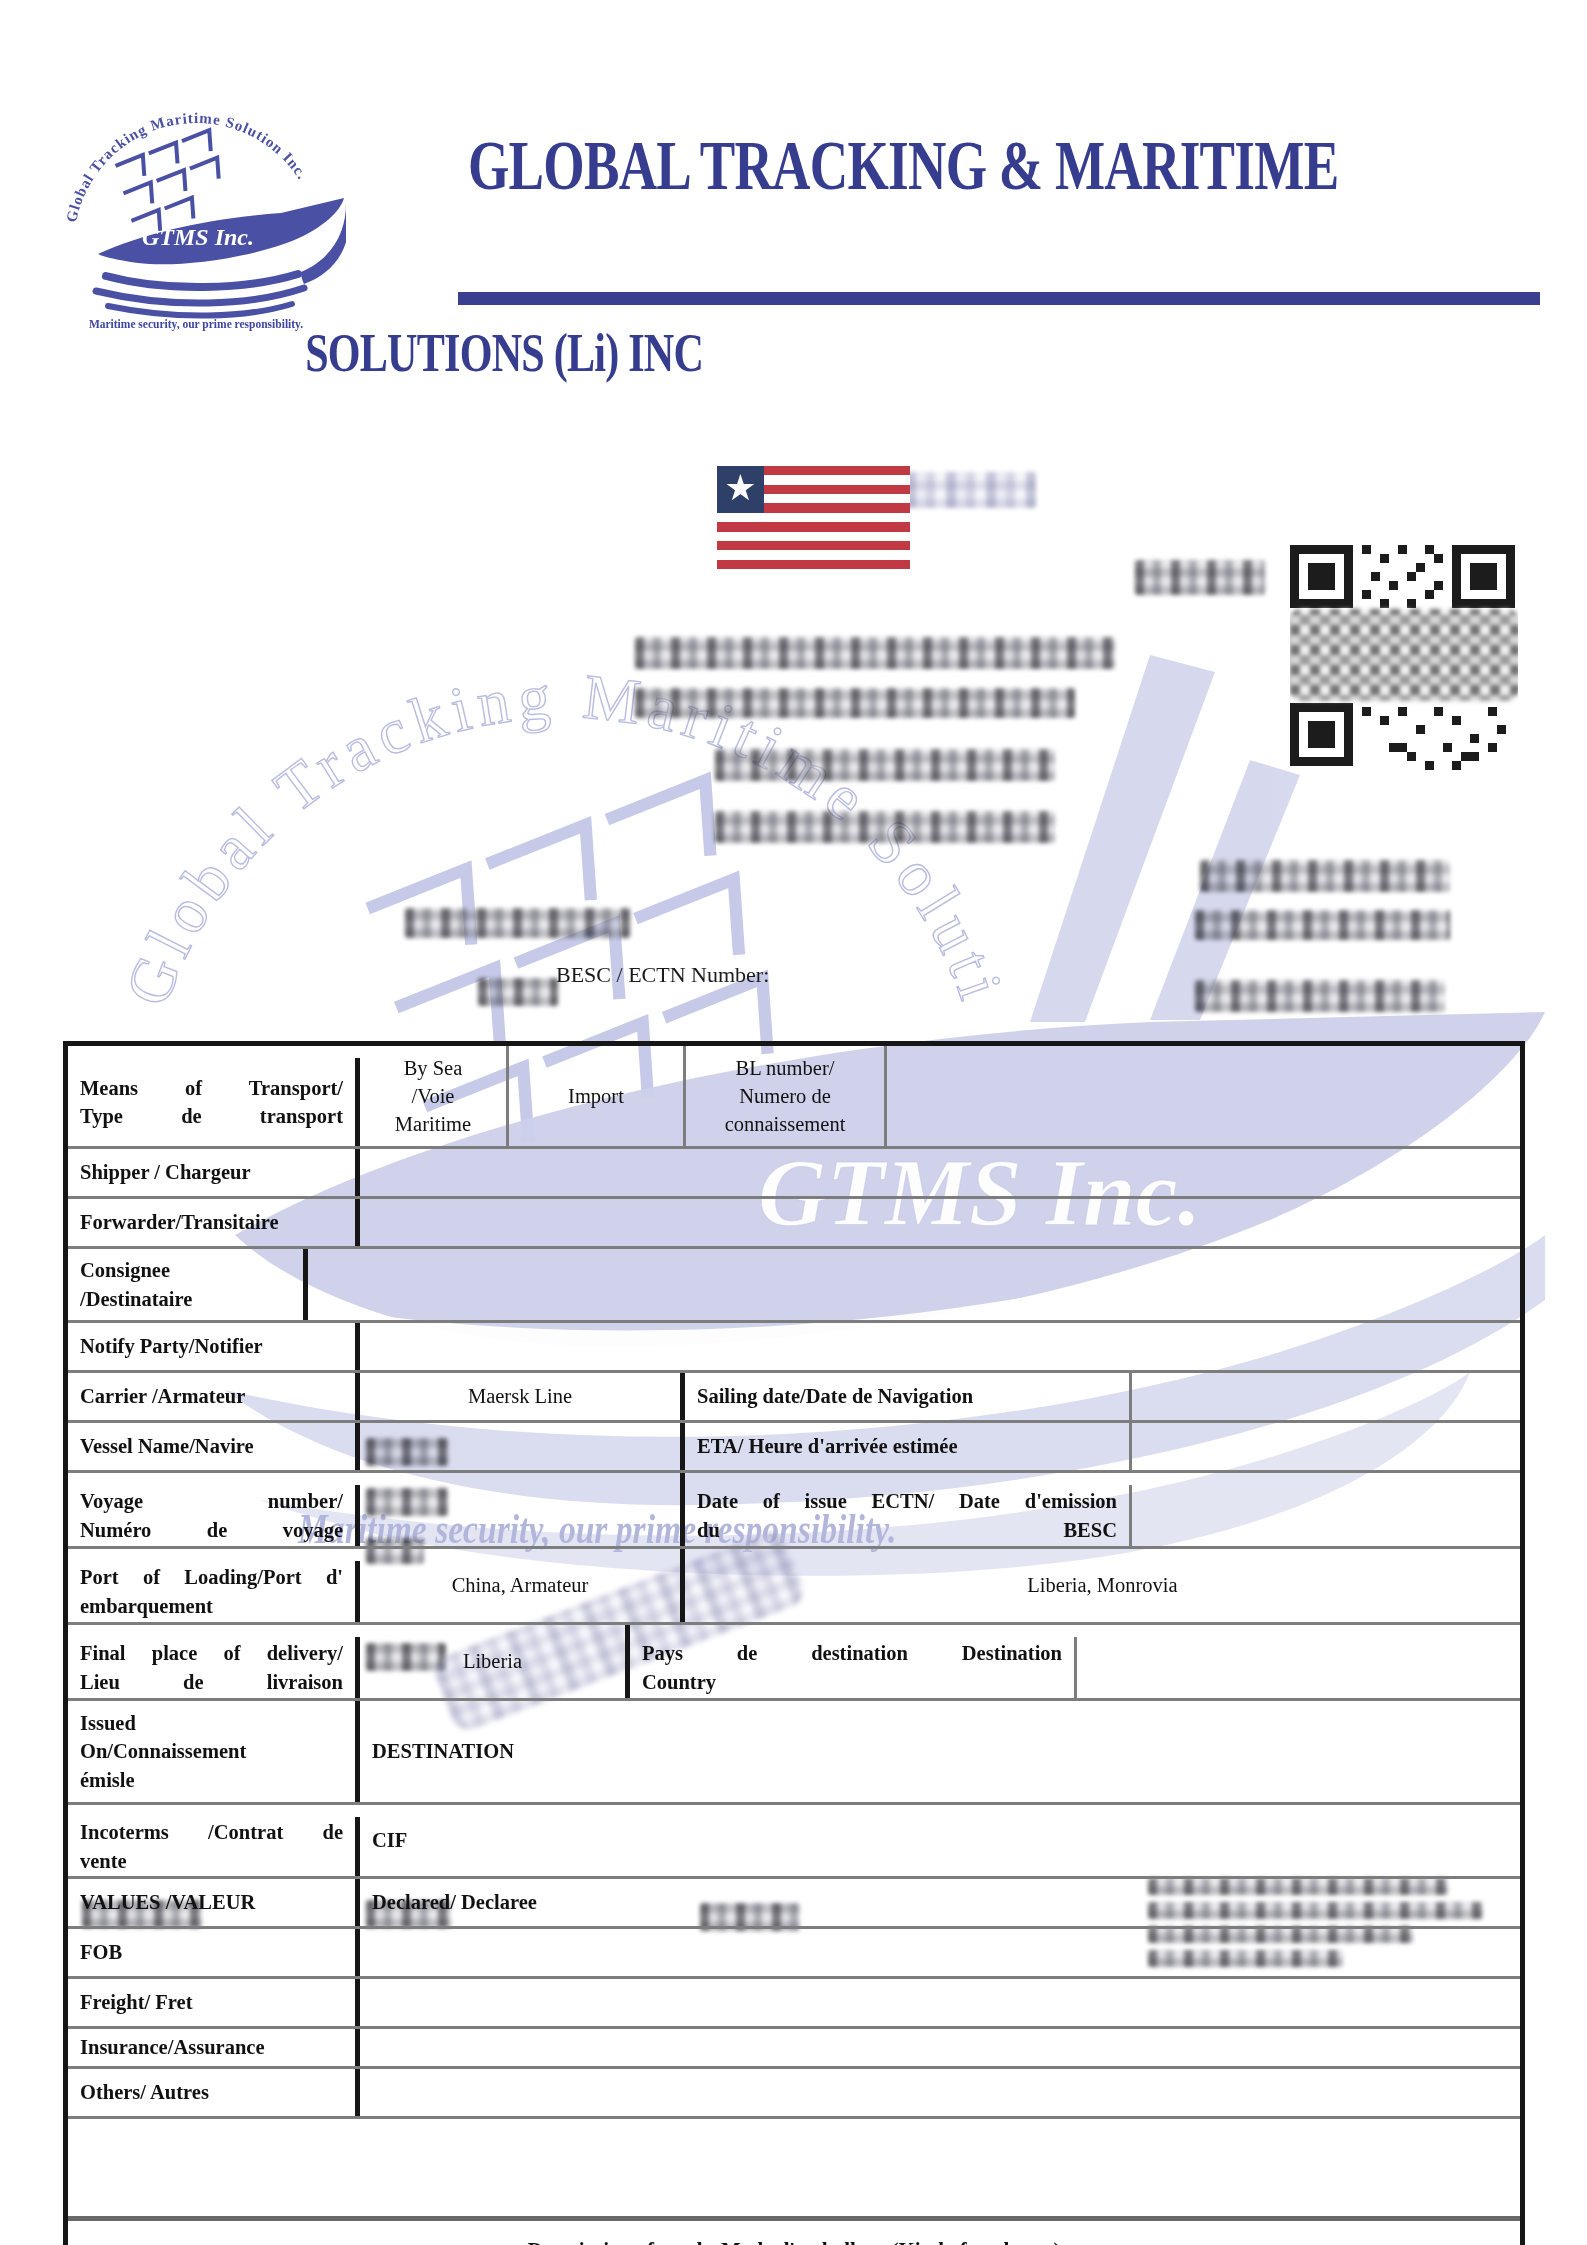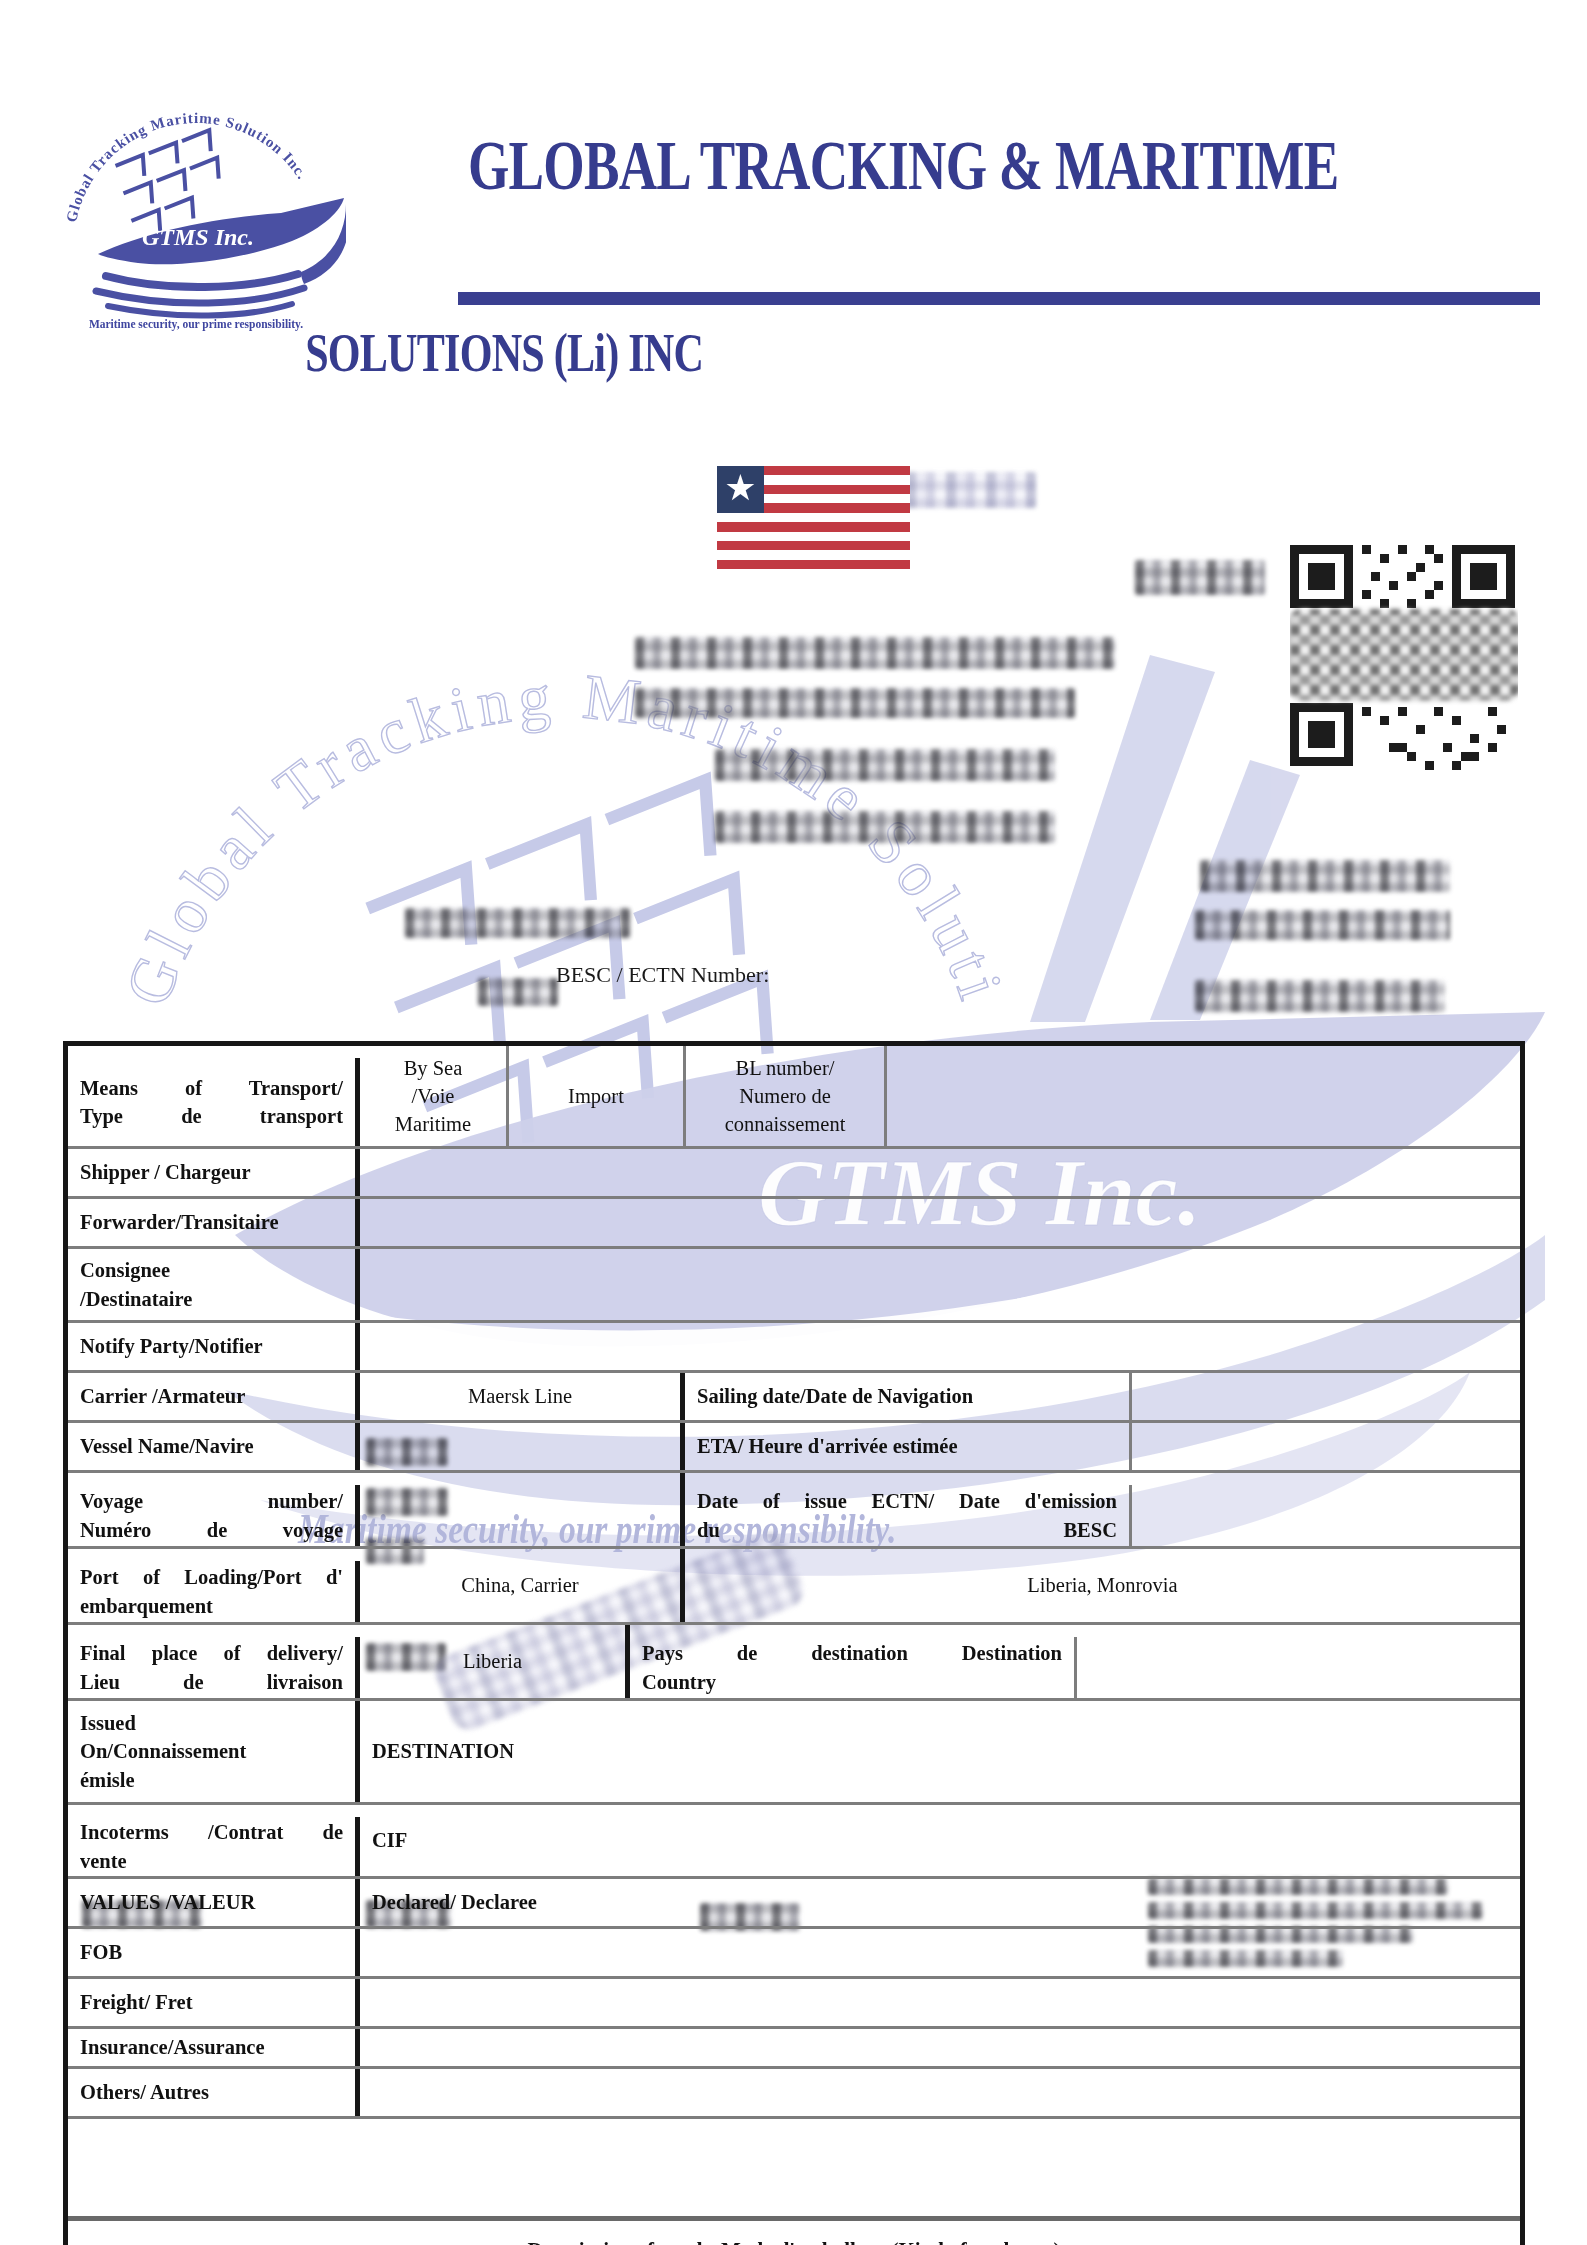--- a/index.html
+++ b/index.html
@@ -228,21 +228,21 @@
       <div class="cell b thick" style="width:292px">Shipper / Chargeur</div>
       <div class="cell" style="flex:1"></div>
     </div>
 
     <div class="row" style="height:50px">
       <div class="cell b thick" style="width:292px">Forwarder/Transitaire</div>
       <div class="cell" style="flex:1"></div>
     </div>
 
     <div class="row" style="height:74px">
-      <div class="cell b thick" style="width:292px">Consignee
+      <div class="cell b thick" style="width:240px">Consignee
 /Destinataire</div>
       <div class="cell" style="flex:1"></div>
     </div>
 
     <div class="row" style="height:50px">
       <div class="cell b thick" style="width:292px">Notify Party/Notifier</div>
       <div class="cell" style="flex:1"></div>
     </div>
 
     <div class="row" style="height:50px">
@@ -264,21 +264,21 @@
 Numéro de voyage</span></div>
       <div class="cell thick c" style="width:325px"></div>
       <div class="cell b thin j vmid" style="width:447px"><span>Date of issue ECTN/ Date d'emission
 du BESC</span></div>
       <div class="cell c" style="flex:1"></div>
     </div>
 
     <div class="row" style="height:76px">
       <div class="cell b thick j vmid" style="width:292px"><span>Port of Loading/Port d'
 embarquement</span></div>
-      <div class="cell thick c" style="width:325px">China, Carrier</div>
+      <div class="cell thick c" style="width:325px">China, Armateur</div>
       <div class="cell c" style="flex:1">Liberia, Monrovia</div>
     </div>
 
     <div class="row" style="height:76px">
       <div class="cell b thick j vmid" style="width:292px"><span>Final place of delivery/
 Lieu de livraison</span></div>
       <div class="cell thick c" style="width:270px">Liberia</div>
       <div class="cell b thin j vmid" style="width:447px"><span>Pays de destination Destination
 Country</span></div>
       <div class="cell c" style="flex:1"></div>

